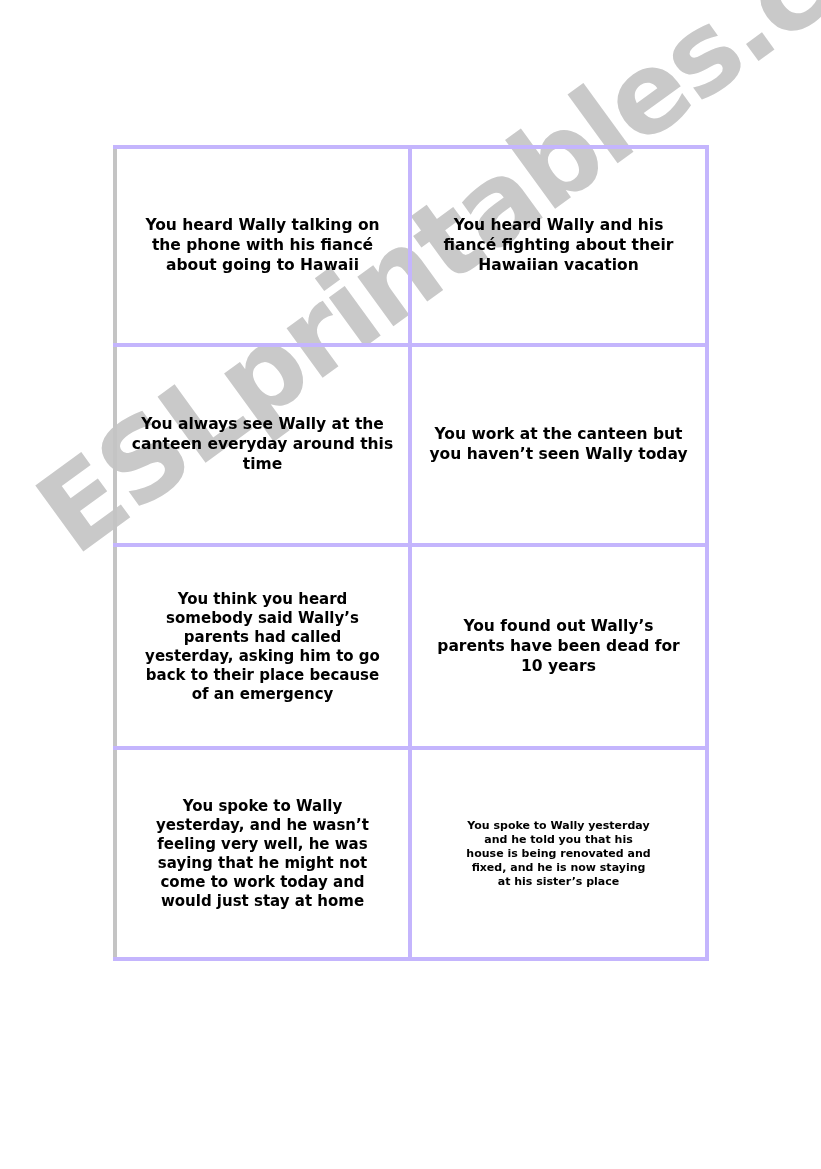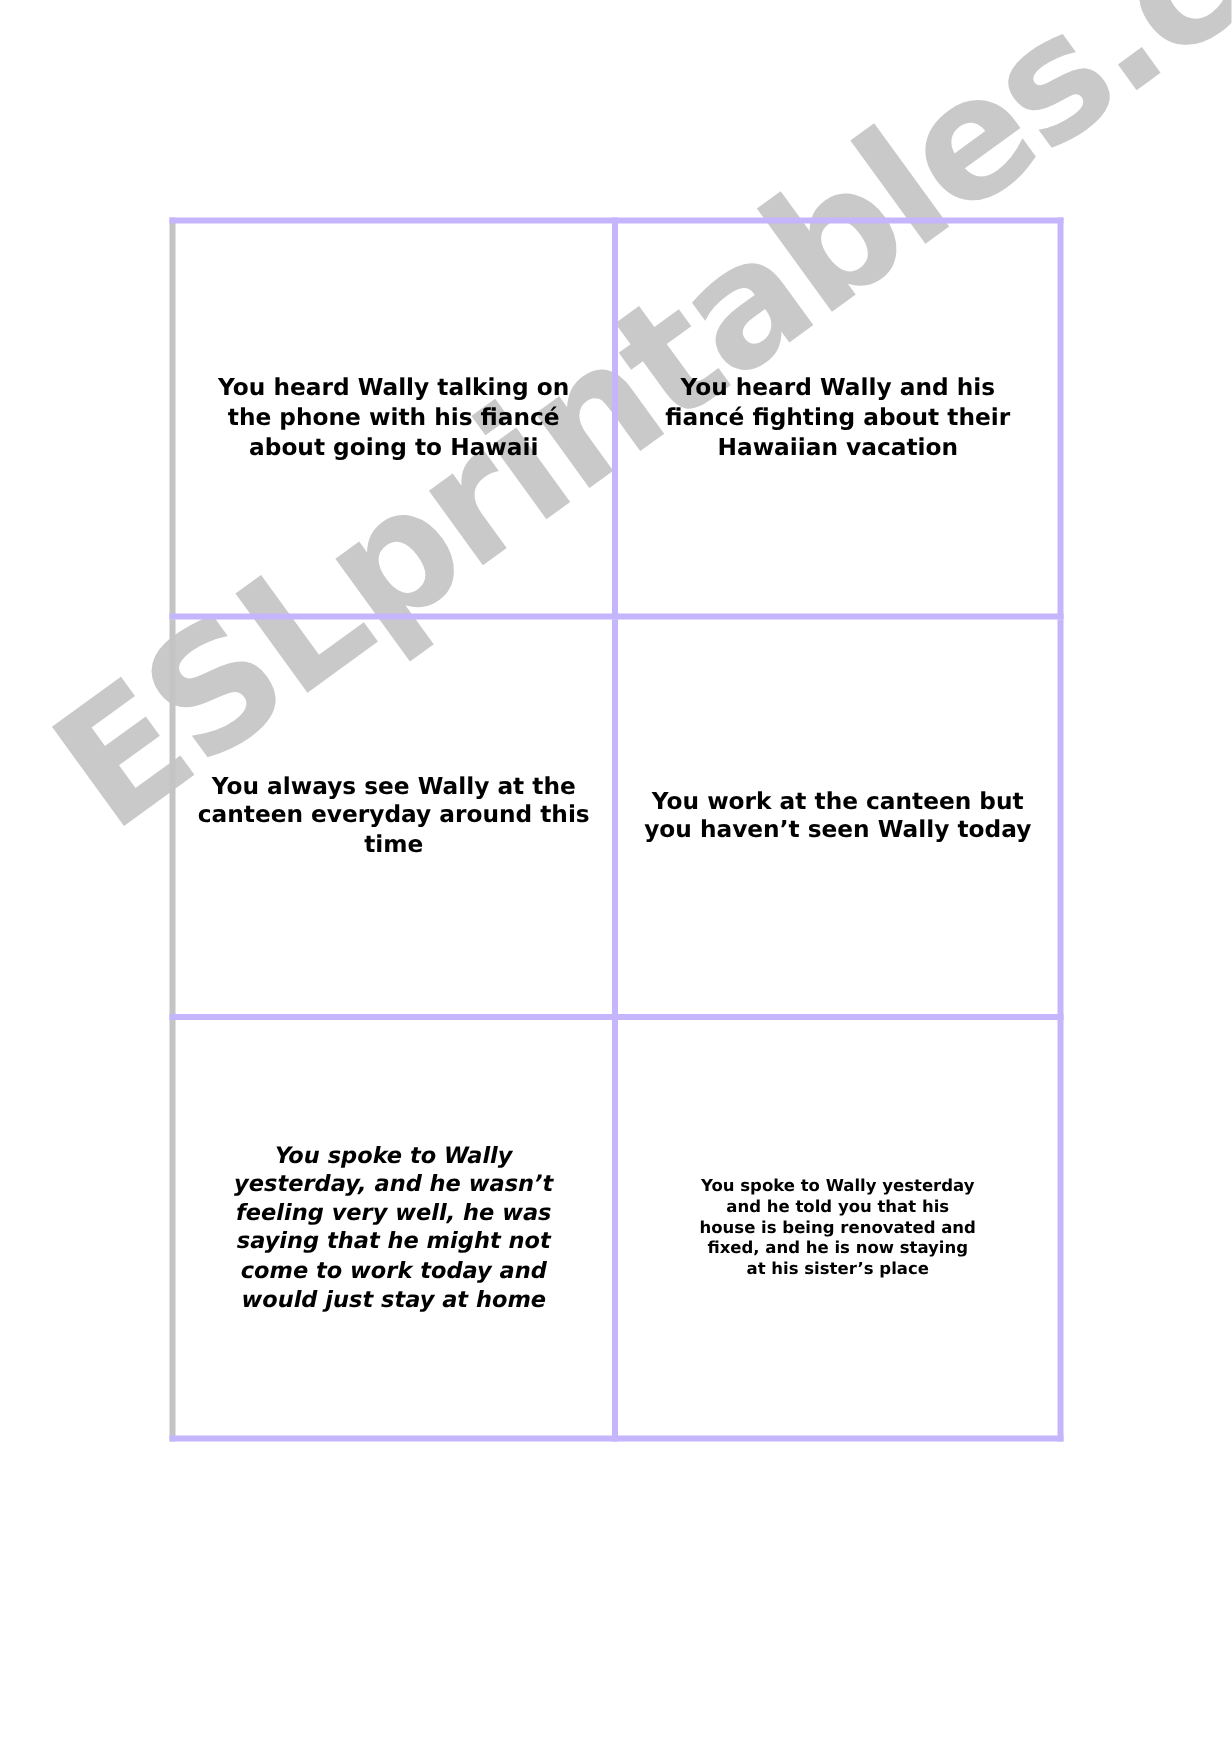--- a/index.html
+++ b/index.html
@@ -87,21 +87,21 @@
 
   
   tr.row-1 td { height: 132px; font-size: 15.5px; }
   tr.row-2 td { height: 134px; font-size: 15.5px; }
   tr.row-3 td { height: 132px; font-size: 15.5px; }
   tr.row-4 td { height: 136px; font-size: 15.5px; }
   tr.row-5 td { height: 141px; font-size: 15.5px; }
   tr.row-6 td { height: 141px; font-size: 15.5px; }
 
   tr.row-4 td.cell-left  { font-size: 15px; line-height: 1.24; }
-  tr.row-5 td.cell-left  { font-size: 15px; line-height: 1.24; font-style: italic; }
+  tr.row-5 td.cell-left  { font-size: 15px; line-height: 1.24; }
   tr.row-5 td.cell-right { font-size: 11px; line-height: 1.25; }
   tr.row-3 td.cell-right { font-size: 15.5px; line-height: 1.26; }
 </style>
 </head>
 <body>
 
 <div id="page">
 
   <div id="watermark-layer">
     <div id="watermark-text">ESLprintables.com</div>
@@ -129,20 +129,35 @@
         <td class="cell-left">
           <span class="card-text">You always see Wally at the
 canteen everyday around this
 time</span>
         </td>
         <td class="cell-right">
           <span class="card-text">You work at the canteen but
 you haven’t seen Wally today</span>
         </td>
       </tr>
+      <tr class="row-4">
+        <td class="cell-left">
+          <span class="card-text">You think you heard
+somebody said Wally’s
+parents had  called
+yesterday, asking him to go
+back to their place because
+of an emergency</span>
+        </td>
+        <td class="cell-right">
+          <span class="card-text">You found out Wally’s
+parents have been dead for
+10 years</span>
+        </td>
+      </tr>
       <tr class="row-5">
         <td class="cell-left">
           <span class="card-text">You spoke to Wally
 yesterday, and he wasn’t
 feeling very well, he was
 saying that he might not
 come to work today and
 would just stay at home</span>
         </td>
         <td class="cell-right">

